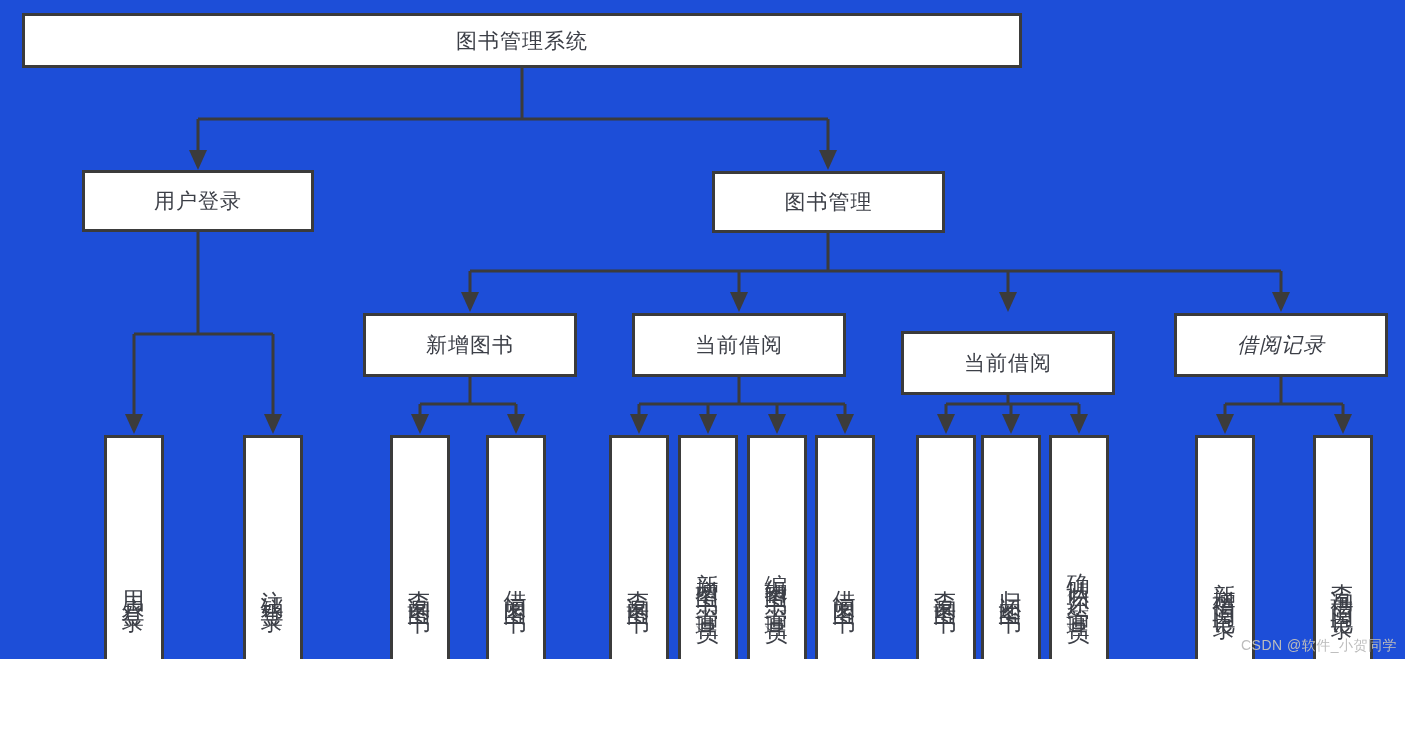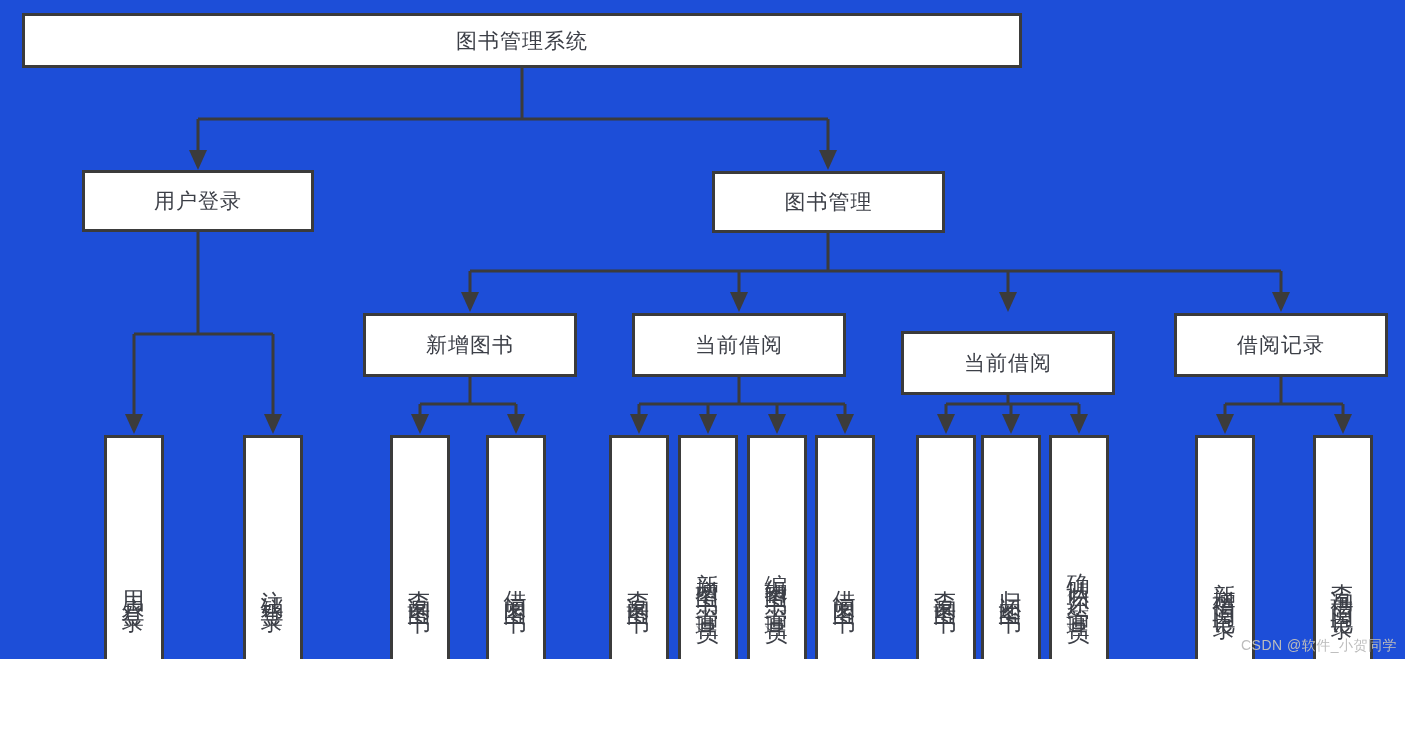--- a/index.html
+++ b/index.html
@@ -33,21 +33,21 @@
     width: 60px;
     height: 302px;
   }
   
   .pos-root        { left: 22px;  top: 13px;  width: 1000px; height: 55px; }
   .pos-user-login  { left: 82px;  top: 170px; width: 232px;  height: 62px; }
   .pos-book-mgmt   { left: 712px; top: 171px; width: 233px;  height: 62px; }
   .pos-l3-recommend{ left: 363px; top: 313px; width: 214px;  height: 64px; }
   .pos-l3-borrow   { left: 632px; top: 313px; width: 214px;  height: 64px; }
   .pos-l3-current  { left: 901px; top: 331px; width: 214px;  height: 64px; }
-  .pos-l3-records  { left: 1174px;top: 313px; width: 214px;  height: 64px; }
+  .pos-l3-records  { left: 1174px;top: 313px; width: 214px;  height: 64px; font-style: italic; }
   .pos-leaf-1  { left: 104px;  }
   .pos-leaf-2  { left: 243px;  }
   .pos-leaf-3  { left: 390px;  }
   .pos-leaf-4  { left: 486px;  }
   .pos-leaf-5  { left: 609px;  }
   .pos-leaf-6  { left: 678px;  }
   .pos-leaf-7  { left: 747px;  }
   .pos-leaf-8  { left: 815px;  }
   .pos-leaf-9  { left: 916px;  }
   .pos-leaf-10 { left: 981px;  }

